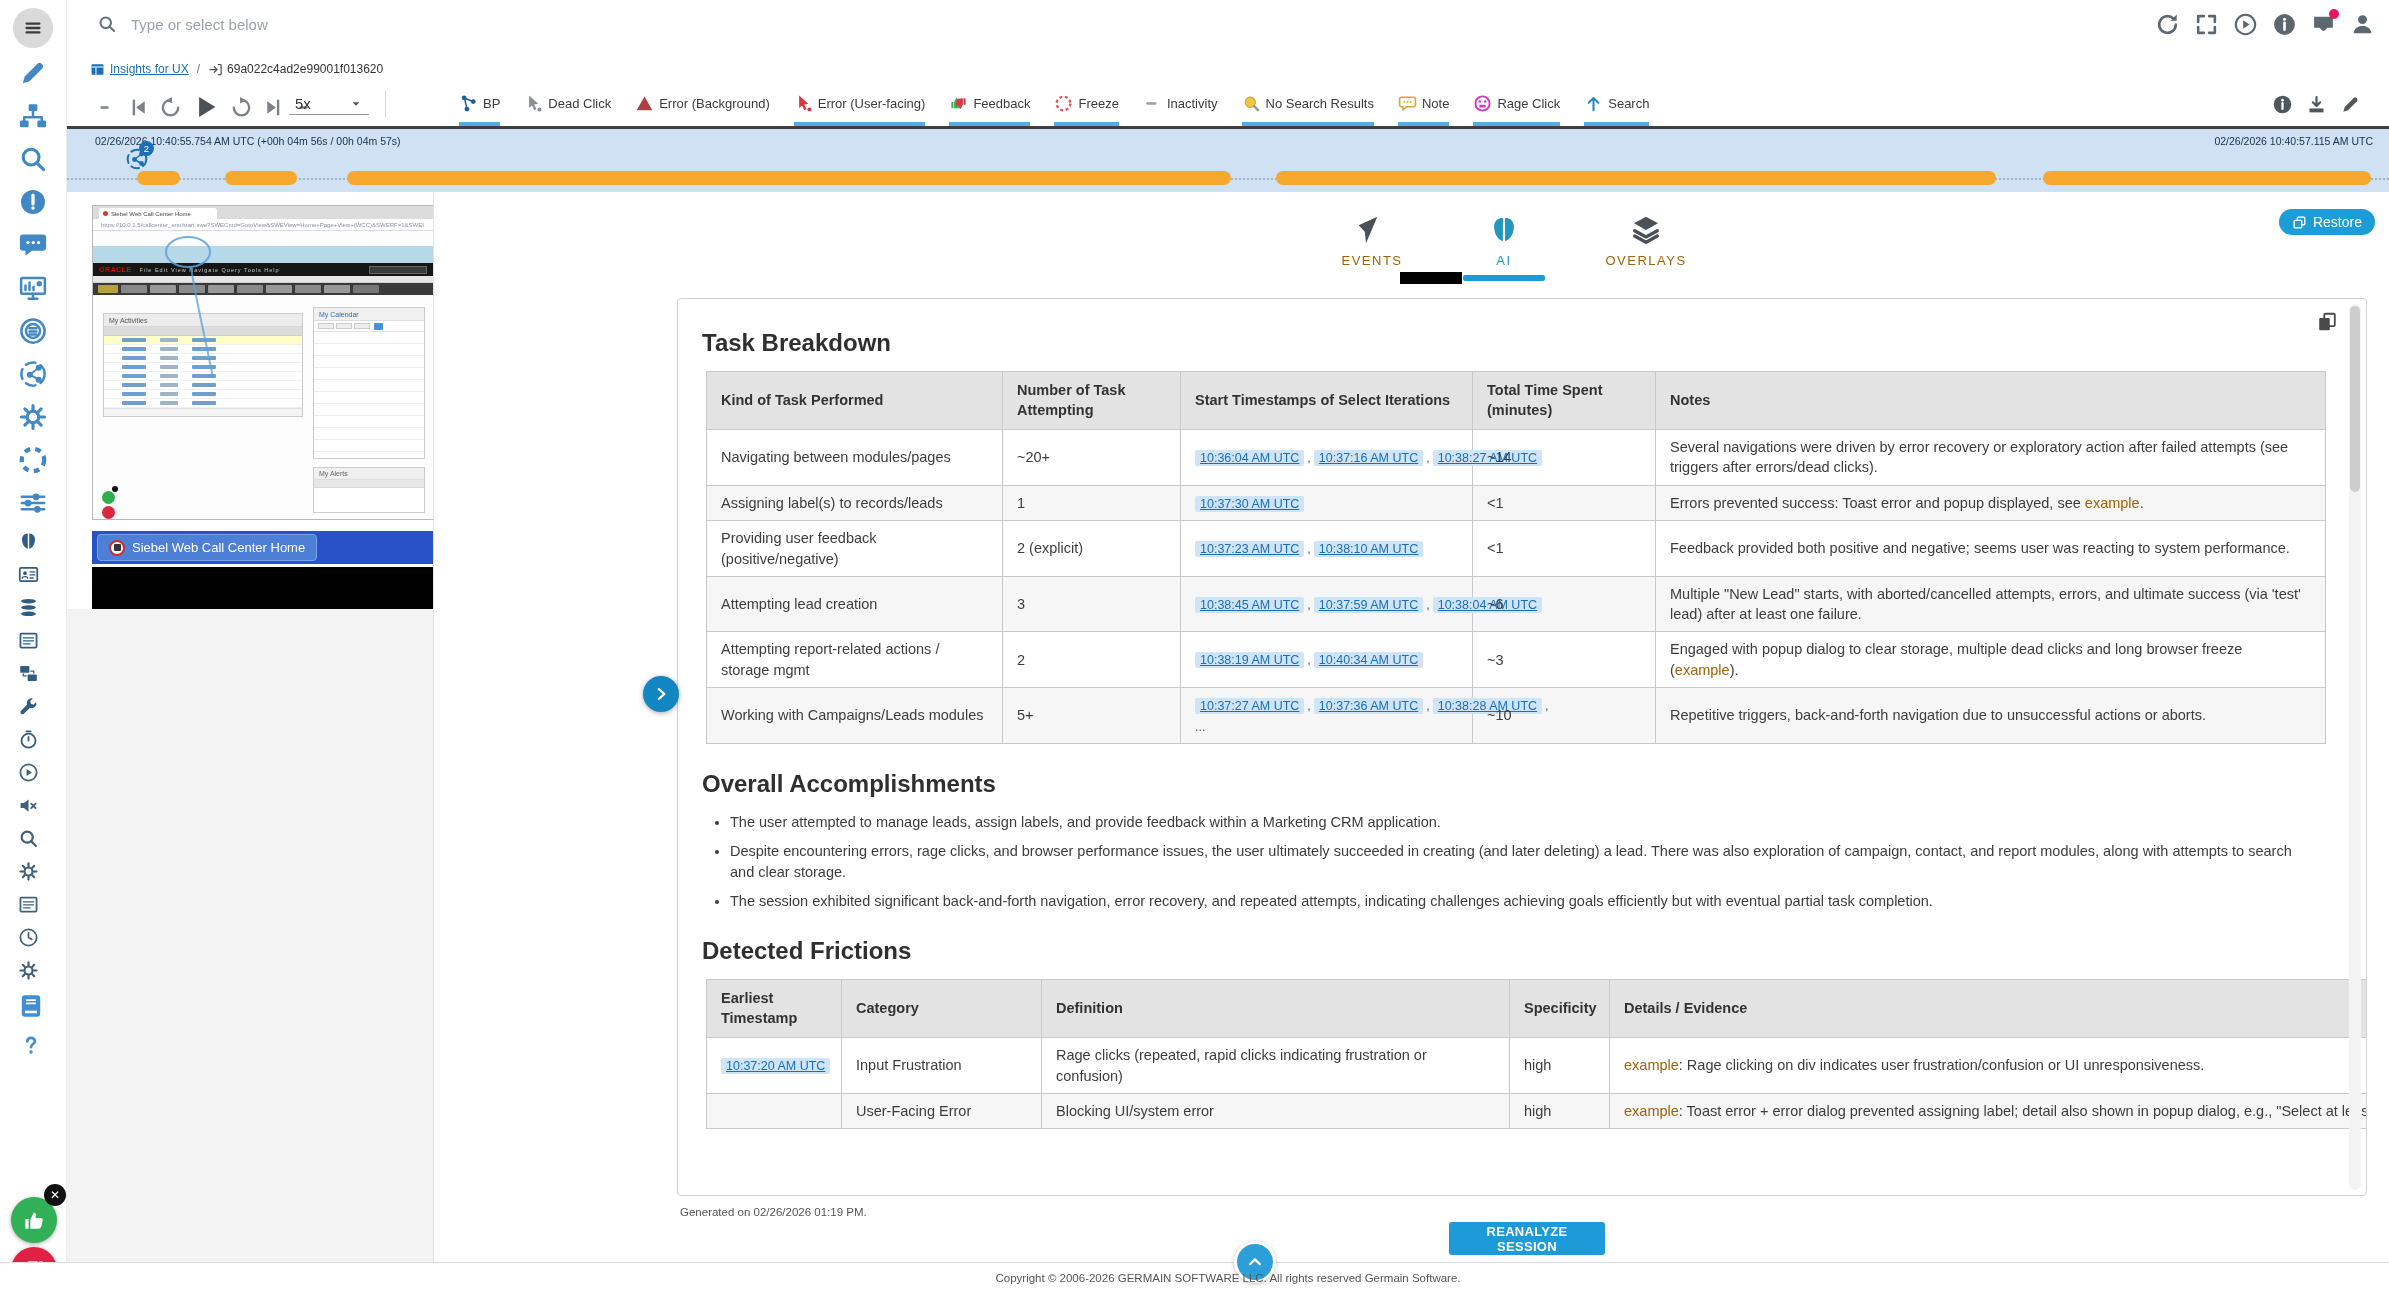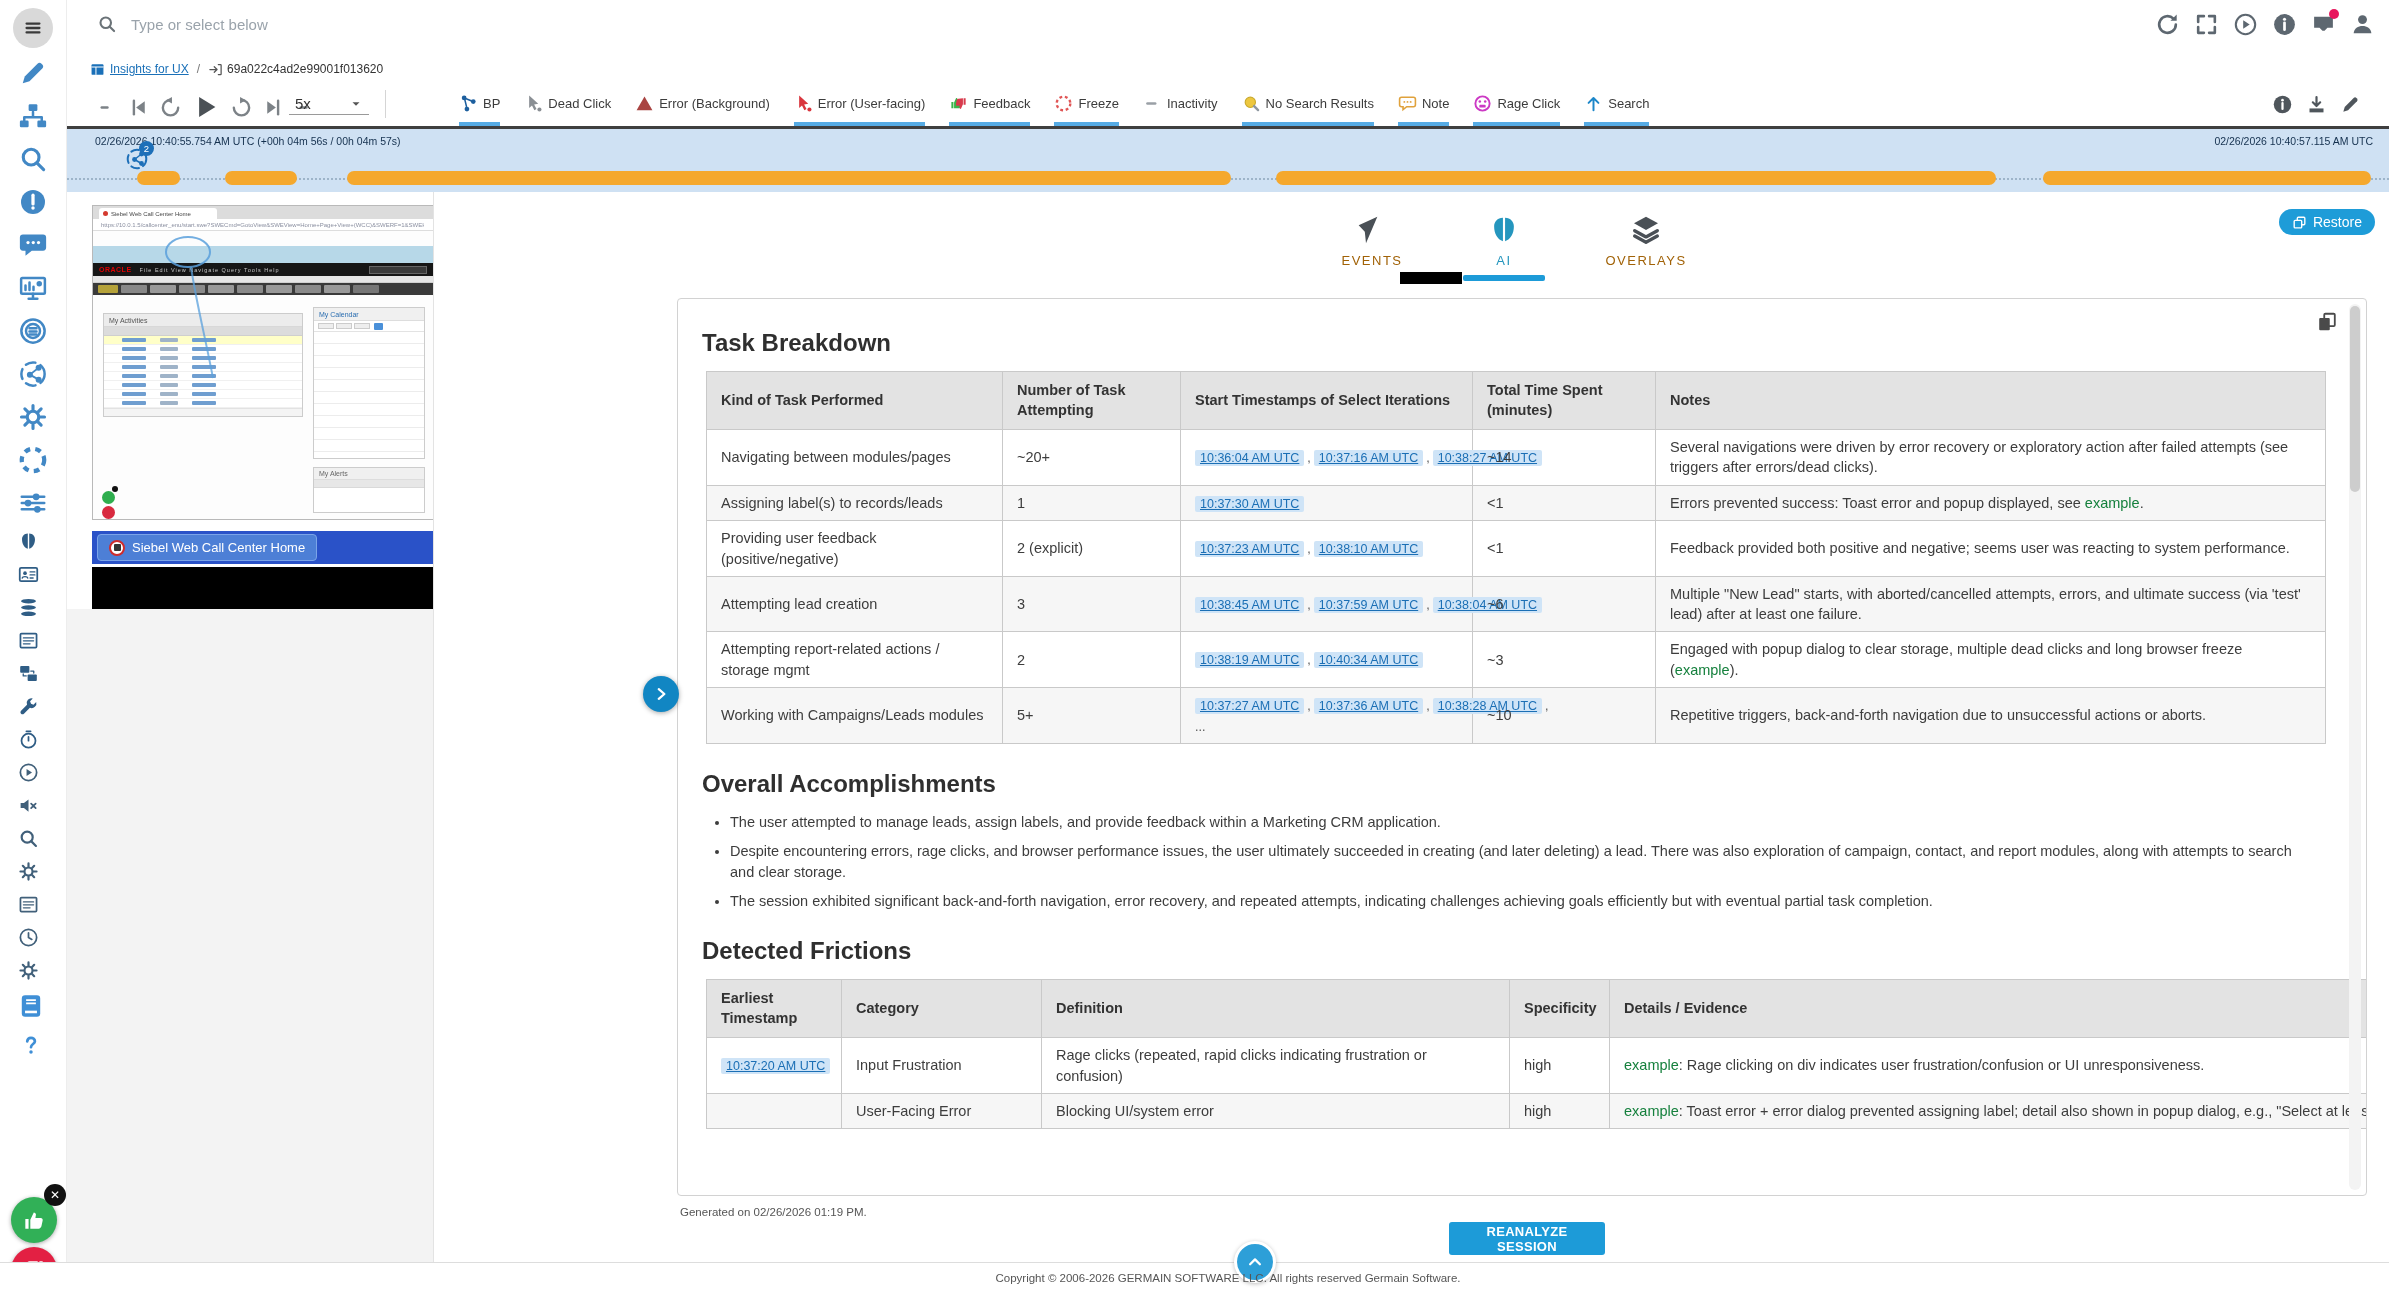--- a/index.html
+++ b/index.html
@@ -137,21 +137,21 @@
   .card-thumb{position:absolute;left:1px;top:2px;width:10px;height:186px;background:#cdcdcd;border-radius:5px;cursor:pointer;}
   .card-inner{padding:16px 56px 0 22px;}
   .sec-title{font-size:24px;font-weight:bold;color:#2f2f2f;margin:26px 0 14px 2px;}
   .sec-title.first{margin-top:14px;}
   table.rep{border-collapse:collapse;table-layout:fixed;margin-left:6px;}
   table.rep th{background:#e3e3e3;text-align:left;font-size:14.5px;color:#333;padding:9px 14px;border:1px solid #c9c9c9;vertical-align:middle;font-weight:bold;line-height:1.35;}
   table.rep td{font-size:14.5px;color:#3d3d3d;padding:7px 14px;border:1px solid #c9c9c9;vertical-align:middle;line-height:1.4;}
   table.rep tr.alt td{background:#f6f6f6;}
   .ts-chip{color:#1b6fb5;background:#cfe4f7;text-decoration:underline;font-size:12.5px;padding:1px 5px;border-radius:2px;cursor:pointer;white-space:nowrap;}
   .ts-comma{color:#555;font-size:12.5px;margin:0 3px;}
-  .lnk{color:#15803d;cursor:pointer;}
+  .lnk{color:#a16207;cursor:pointer;}
   ul.acc{margin:14px 0 0 30px;padding:0;}
   ul.acc li{font-size:14.5px;color:#3d3d3d;margin-bottom:9px;line-height:1.4;}
   .expander{position:absolute;left:209px;top:484px;width:36px;height:36px;border-radius:50%;background:#1186c3;color:#fff;
             display:flex;align-items:center;justify-content:center;cursor:pointer;box-shadow:0 1px 5px rgba(0,0,0,.35);z-index:6;}
   .expander svg{width:18px;height:18px;}
   .generated{position:absolute;left:246px;top:1014px;font-size:11.5px;color:#555;}
   .reanalyze{position:absolute;left:1015px;top:1030px;width:156px;height:33px;background:#1d9bd8;color:#fff;border:none;border-radius:3px;
              font-size:13px;font-weight:bold;cursor:pointer;font-family:inherit;letter-spacing:.3px;}
 
   

